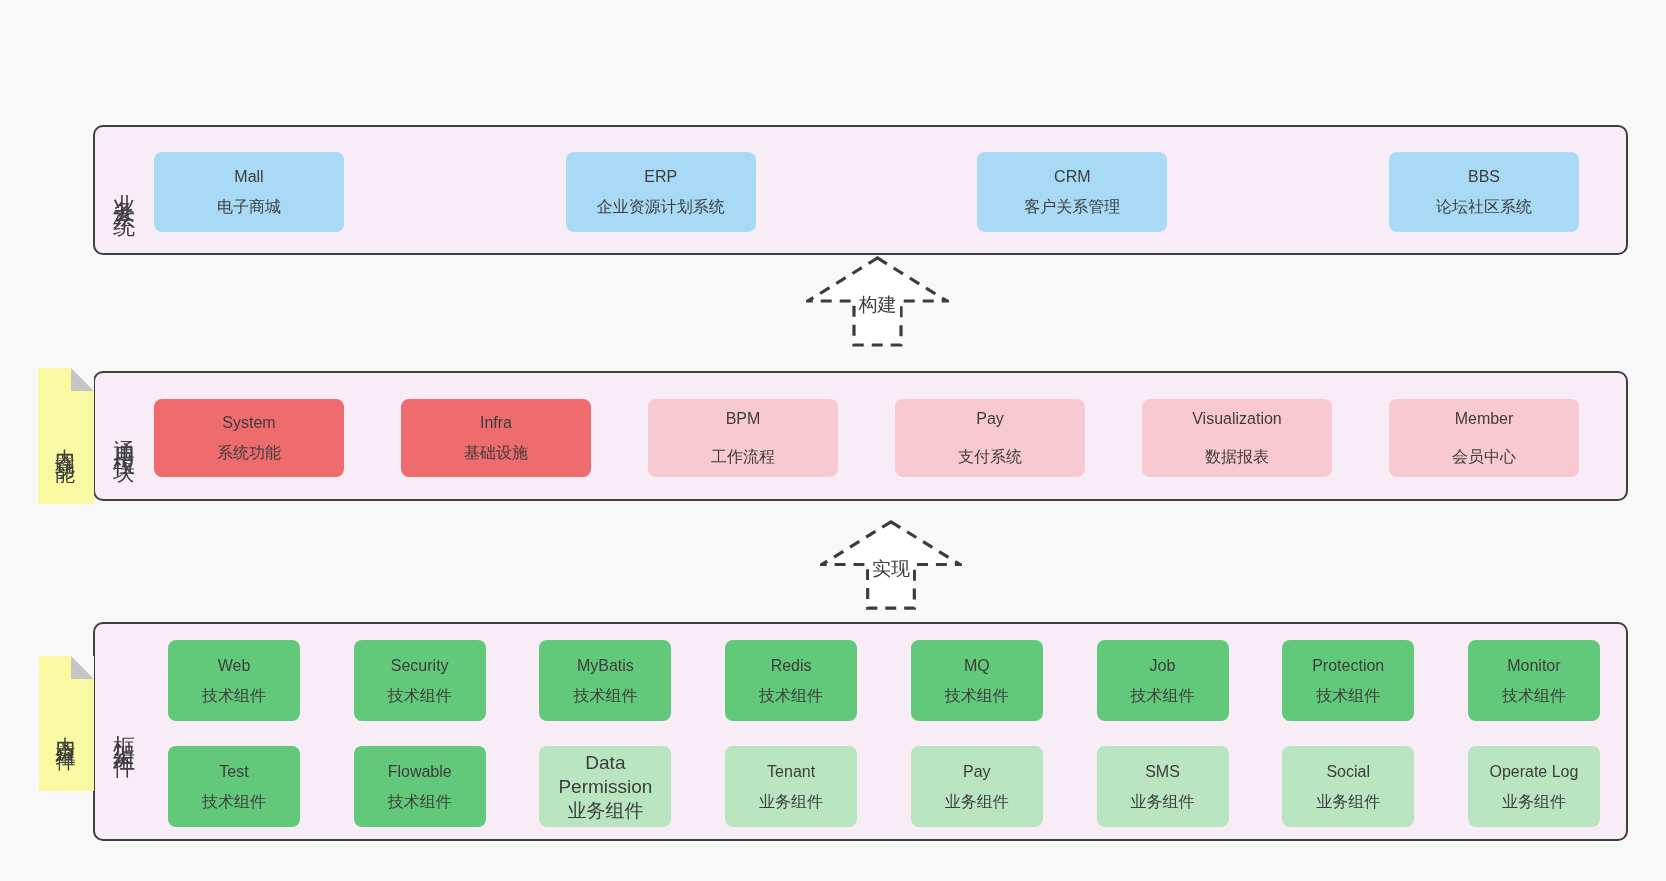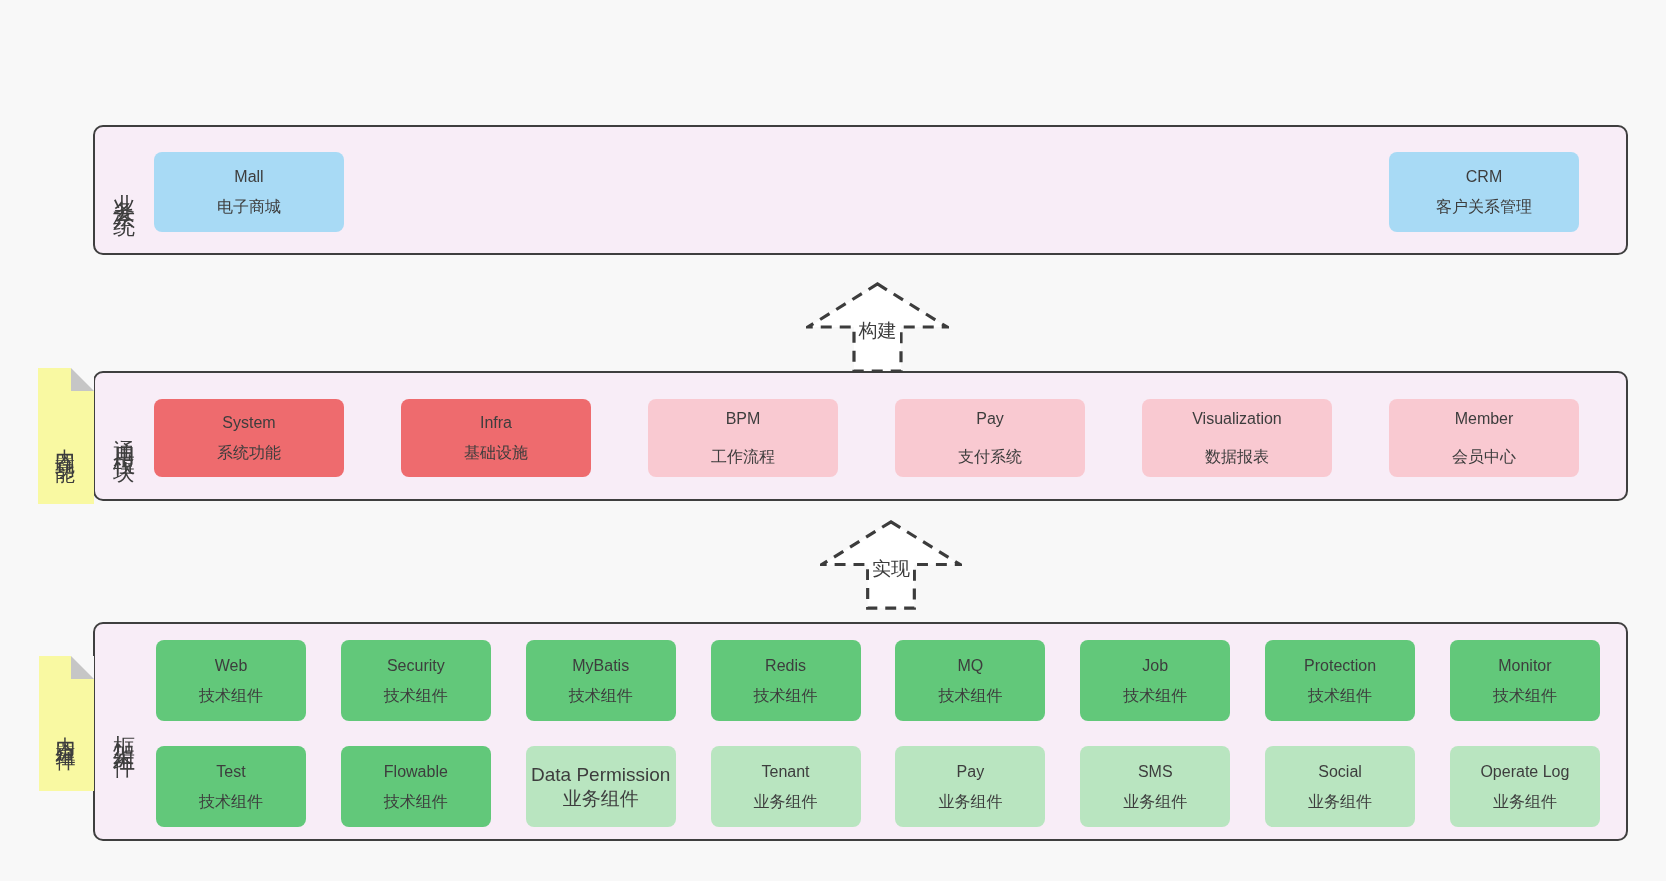--- a/index.html
+++ b/index.html
@@ -33,21 +33,21 @@
   .band-top .box-row{top:25px;height:80px;}
   .band-mid .box-row{top:26px;height:78px;}
   .band-bottom .row-1{top:16px;height:81px;}
   .band-bottom .row-2{top:122px;height:81px;}
   .box{
     border-radius:8px;display:flex;flex-direction:column;
     align-items:center;justify-content:center;text-align:center;
     font-size:16px;line-height:30px;color:var(--text);box-sizing:border-box;padding:0 4px;
   }
   .w190{width:190px;}
-  .w150{width:150px;}
+  .w150{width:132px;margin-left:12px;}
   .box-blue{background:var(--box-blue);}
   .box-red{background:var(--box-red);}
   .box-pink{background:var(--box-pink);gap:8px;}
   .box-green{background:var(--box-green);}
   .box-lightgreen{background:var(--box-lightgreen);}
   .box-compact{line-height:24px;font-size:19px;}
   .sticky{
     position:absolute;z-index:3;background:var(--sticky-yellow);
     display:flex;align-items:center;justify-content:center;
   }
@@ -56,21 +56,21 @@
     border-style:solid;border-width:0 23px 23px 0;
     border-color:var(--page-bg) var(--page-bg) var(--sticky-fold) var(--sticky-fold);
   }
   .sticky-mid{left:38px;top:368px;width:56px;height:136px;}
   .sticky-bottom{left:39px;top:656px;width:55px;height:135px;}
   .sticky-text{
     writing-mode:vertical-rl;text-orientation:upright;
     font-size:20px;letter-spacing:5px;color:var(--text);padding-top:14px;
   }
   .arrow{position:absolute;z-index:2;}
-  .arrow-1{left:806px;top:282px;width:143px;height:91px;}
+  .arrow-1{left:806px;top:256px;width:143px;height:91px;}
   .arrow-2{left:820px;top:518px;width:142px;height:94px;}
   .arrow svg{display:block;width:100%;height:100%;}
   .arrow-label{
     position:absolute;left:50%;top:54%;transform:translate(-50%,-50%);
     background:var(--arrow-fill);padding:0 3px;font-size:19px;color:var(--text);
     white-space:nowrap;
   }
 </style>
 </head>
 <body>
@@ -78,22 +78,30 @@
 <div class="canvas">
 
   <div class="band band-top">
     <div class="vlabel">业务系统</div>
     <div class="box-row row-6">
       <div class="box box-blue w190">
         <div>Mall</div>
         <div>电子商城</div>
       </div>
       <div class="box box-blue w190">
+        <div>ERP</div>
+        <div>企业资源计划系统</div>
+      </div>
+      <div class="box box-blue w190">
         <div>CRM</div>
         <div>客户关系管理</div>
+      </div>
+      <div class="box box-blue w190">
+        <div>BBS</div>
+        <div>论坛社区系统</div>
       </div>
     </div>
   </div>
 
   <div class="arrow arrow-1">
     <svg viewBox="0 0 143 91">
       <polygon points="71.5,2 141,45 95,45 95,89 48,89 48,45 2,45" style="fill:var(--arrow-fill);stroke:var(--arrow-stroke);stroke-width:3.2;stroke-dasharray:11 8;"></polygon>
     </svg>
     <span class="arrow-label">构建</span>
   </div>

